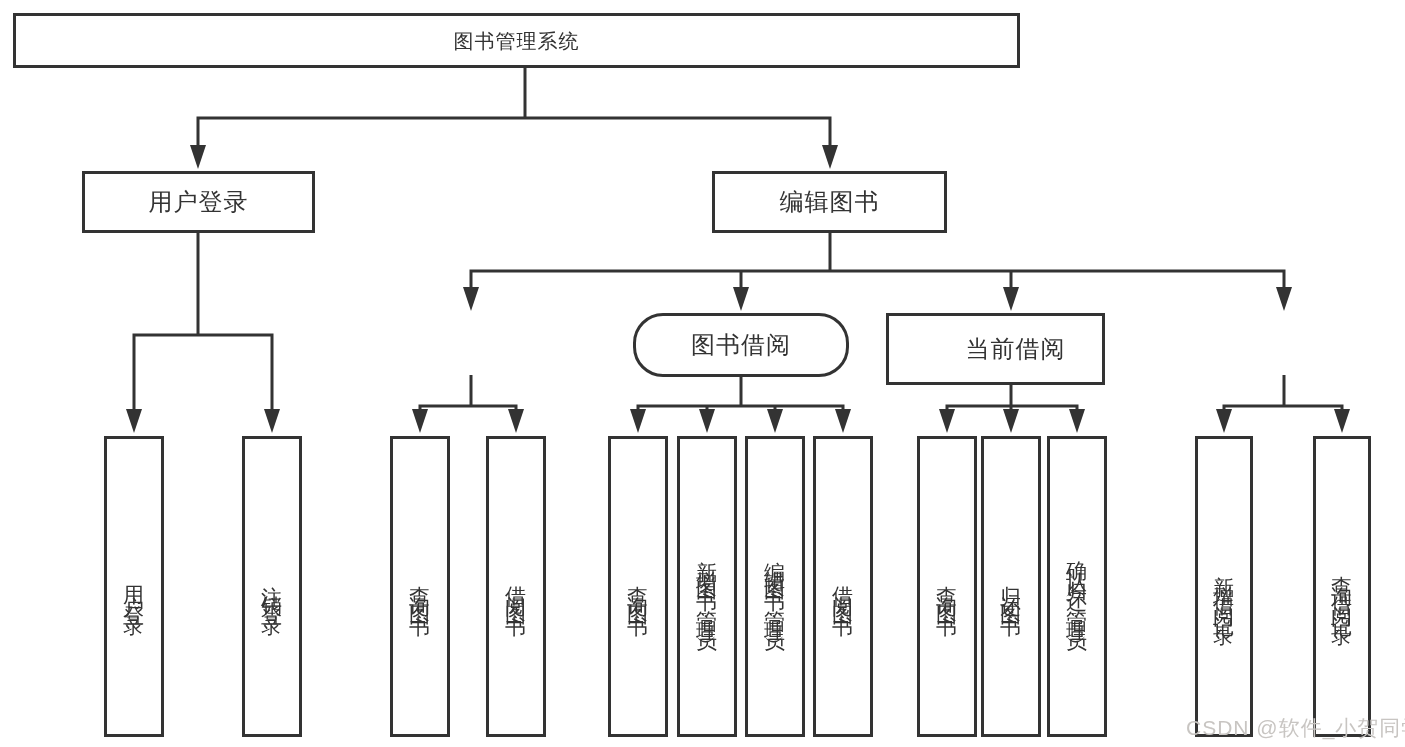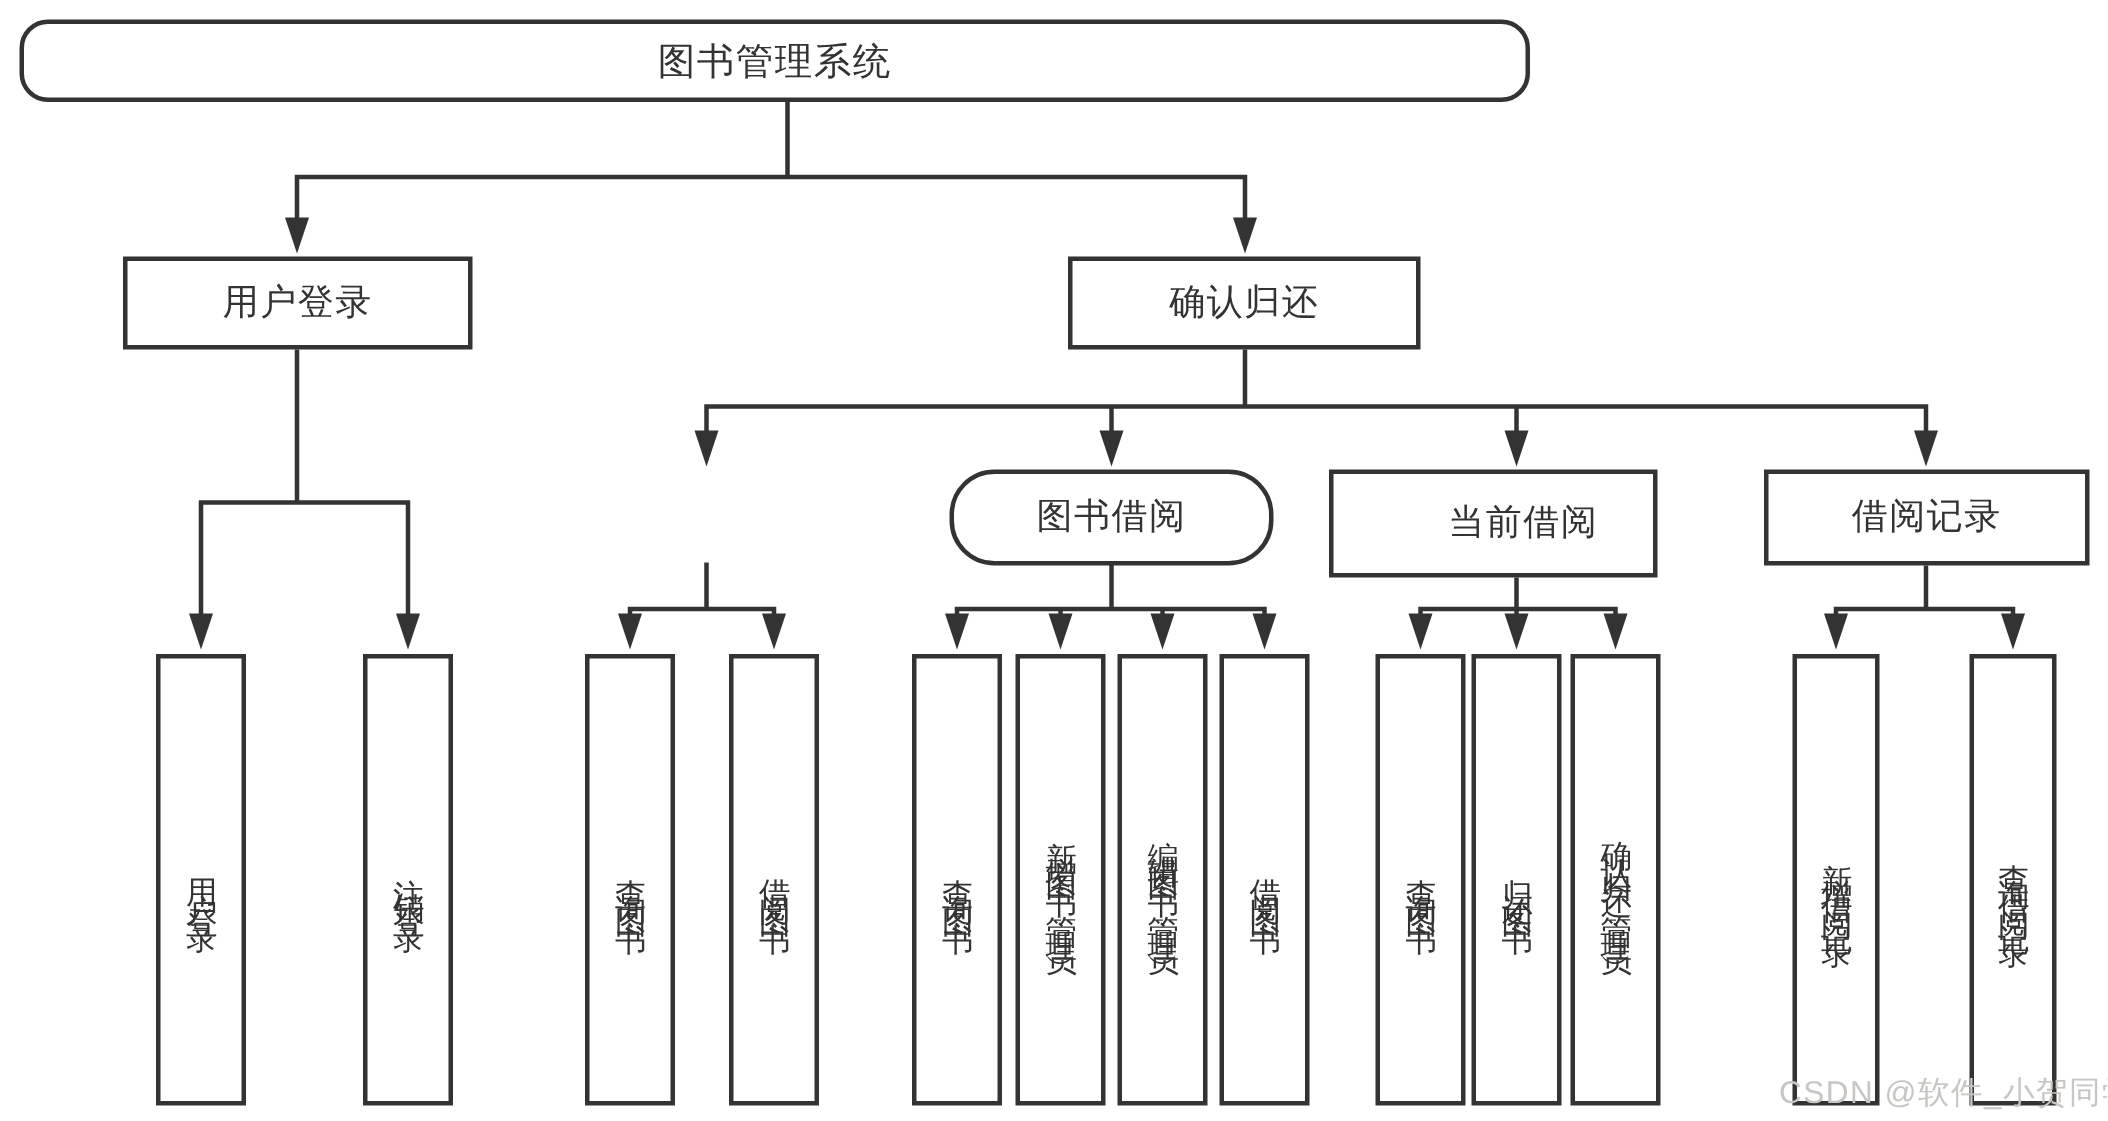--- a/index.html
+++ b/index.html
@@ -23,21 +23,21 @@
     border: 3px solid #333333;
     background: #ffffff;
     display: flex;
     align-items: center;
     justify-content: center;
     color: #333333;
     z-index: 2;
     text-align: center;
   }
   .h-node { font-size: 24px; line-height: 1.2; letter-spacing: 1px; }
-  .root-node { font-size: 25px; border-radius: 19px; }
+  .root-node { font-size: 20px; }
   .v-node {
     writing-mode: vertical-rl;
     text-orientation: mixed;
     font-size: 21px;
     letter-spacing: 10px;
     line-height: 1;
     padding-top: 4px;
   }
   .watermark {
     position: absolute;
@@ -105,25 +105,24 @@
       <polygon points="1003,409 1019,409 1011,433"></polygon>
       <polygon points="1069,409 1085,409 1077,433"></polygon>
       <polygon points="1216,409 1232,409 1224,433"></polygon>
       <polygon points="1334,409 1350,409 1342,433"></polygon>
     </g>
   </svg>
 
   <div class="node h-node root-node" style="left:13px; top:13px; width:1007px; height:55px;">图书管理系统</div>
 
   <div class="node h-node" style="left:82px; top:171px; width:233px; height:62px;">用户登录</div>
-  <div class="node h-node" style="left:712px; top:171px; width:235px; height:62px;">确认归还</div>
+  <div class="node h-node" style="left:712px; top:171px; width:235px; height:62px;">编辑图书</div>
 
   <div class="node h-node" style="left:633px; top:313px; width:216px; height:64px;border-radius:30px;">图书借阅</div>
   <div class="node h-node" style="left:886px; top:313px; width:219px; height:72px;padding-left:40px;">当前借阅</div>
-  <div class="node h-node" style="left:1176px; top:313px; width:217px; height:64px;">借阅记录</div>
 
   <div class="node v-node" style="left:104px; top:436px; width:60px; height:301px;">用户登录</div>
   <div class="node v-node" style="left:242px; top:436px; width:60px; height:301px;">注销登录</div>
 
   <div class="node v-node" style="left:390px; top:436px; width:60px; height:301px;">查询图书</div>
   <div class="node v-node" style="left:486px; top:436px; width:60px; height:301px;">借阅图书</div>
 
   <div class="node v-node" style="left:608px; top:436px; width:60px; height:301px;">查询图书</div>
   <div class="node v-node" style="left:677px; top:436px; width:60px; height:301px;">新增图书（管理员）</div>
   <div class="node v-node" style="left:745px; top:436px; width:60px; height:301px;">编辑图书（管理员）</div>

